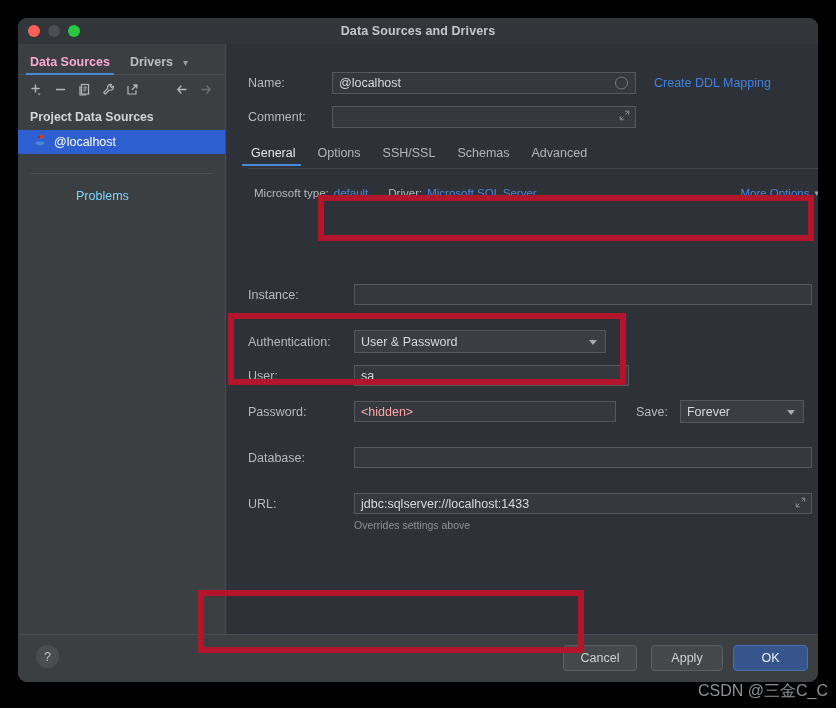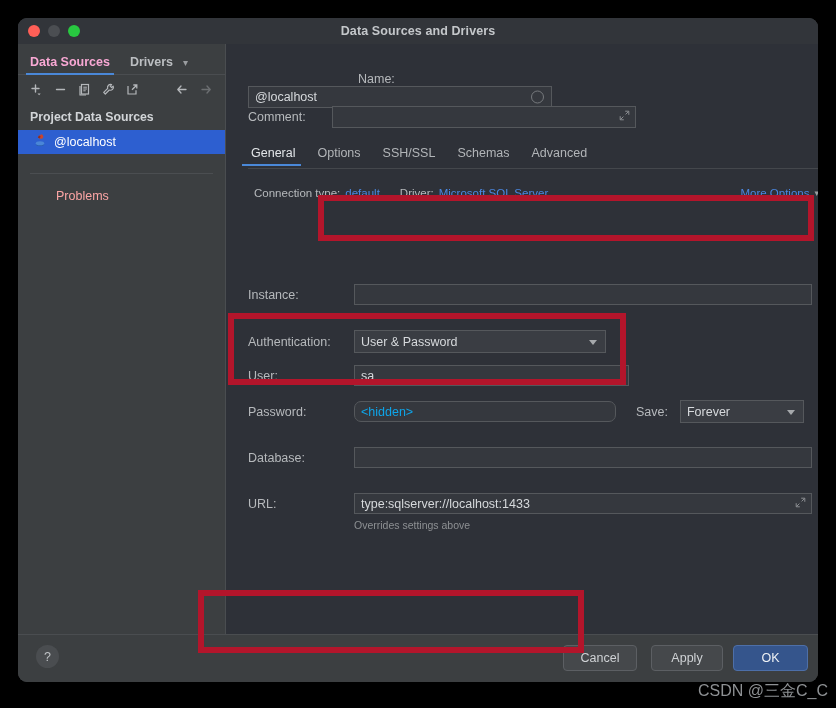--- a/index.html
+++ b/index.html
@@ -86,22 +86,22 @@
   #ds-row {
     height: 24px; background: #2d5fd0;
     display: flex; align-items: center; padding-left: 16px; gap: 7px;
     cursor: default;
   }
   #ds-row .label { font-size: 12.5px; color: #ffffff; }
   #ds-divider {
     height: 1px; background: #4b4e51; margin: 19px 12px 0 12px;
   }
   #problems {
-    font-size: 12.5px; color: #fca5a5;
-    padding: 15px 0 0 38px;
+    font-size: 12.5px; color: #7dd3fc;
+    padding: 15px 0 0 58px;
   }
 
   
   #main {
     position: absolute; left: 207px; top: 26px;
     width: 593px; height: 590px;
     background: #2e3138;
     border-left: 1px solid #4a4d50;
   }
 
@@ -111,27 +111,27 @@
   }
   .field {
     background: #35383e;
     border: 1px solid #55585c;
     height: 21px;
     font-size: 12.5px; color: #d6d9dc;
     display: flex; align-items: center;
     padding: 0 6px;
     position: relative;
   }
-  .field.ph { color: #0ea5e9; border-radius: 7px; }
+  .field.ph { color: #fca5a5; }
   .field .grow-ic {
     position: absolute; right: 5px; top: 50%; transform: translateY(-50%);
     color: #8b8e92;
   }
 
-  #name-row { position: absolute; left: 22px; top: 28px; flex-direction: column; }
+  #name-row { position: absolute; left: 22px; top: 28px; }
   #name-row .lbl { width: 84px; }
   #name-field { width: 304px; height: 22px; }
   #name-circle {
     position: absolute; right: 7px; top: 50%; transform: translateY(-50%);
     width: 13px; height: 13px; border: 1px solid #76797d; border-radius: 50%;
   }
   #ddl-link {
     margin-left: 18px; font-size: 12.5px; color: #3f82e0; cursor: default;
   }
 
@@ -404,21 +404,21 @@
     <div id="tabbar">
       <div class="mtab active">General</div>
       <div class="mtab">Options</div>
       <div class="mtab">SSH/SSL</div>
       <div class="mtab">Schemas</div>
       <div class="mtab">Advanced</div>
     </div>
     <div id="tabbar-line"></div>
 
     <div id="meta-row">
-      <span>Connection type:</span>
+      <span>Microsoft type:</span>
       <span class="lnk">default</span>
       <span id="meta-driver">Driver:</span>
       <span class="lnk">Microsoft SQL Server</span>
       <span id="more-options">
         <span>More Options</span>
         <span class="chev">▾</span>
       </span>
     </div>
 
 
@@ -459,21 +459,21 @@
     <div class="formrow" id="db-row">
       <div class="lbl">Database:</div>
       <div class="field" id="db-field">
         <span></span>
       </div>
     </div>
 
     <div class="formrow" id="url-row">
       <div class="lbl">URL:</div>
       <div class="field" id="url-field">
-        <span>type:sqlserver://localhost:1433</span>
+        <span>jdbc:sqlserver://localhost:1433</span>
         <span class="grow-ic">
           <svg width="11" height="11" viewBox="0 0 11 11">
             <path d="M6.2 1.2h3.6v3.6M9.6 1.4L6.6 4.4" fill="none" stroke="#8b8e92" stroke-width="1"></path>
             <path d="M4.8 9.8H1.2V6.2M1.4 9.6l3-3" fill="none" stroke="#8b8e92" stroke-width="1"></path>
           </svg>
         </span>
       </div>
     </div>
     <div id="url-hint">Overrides settings above</div>
 

